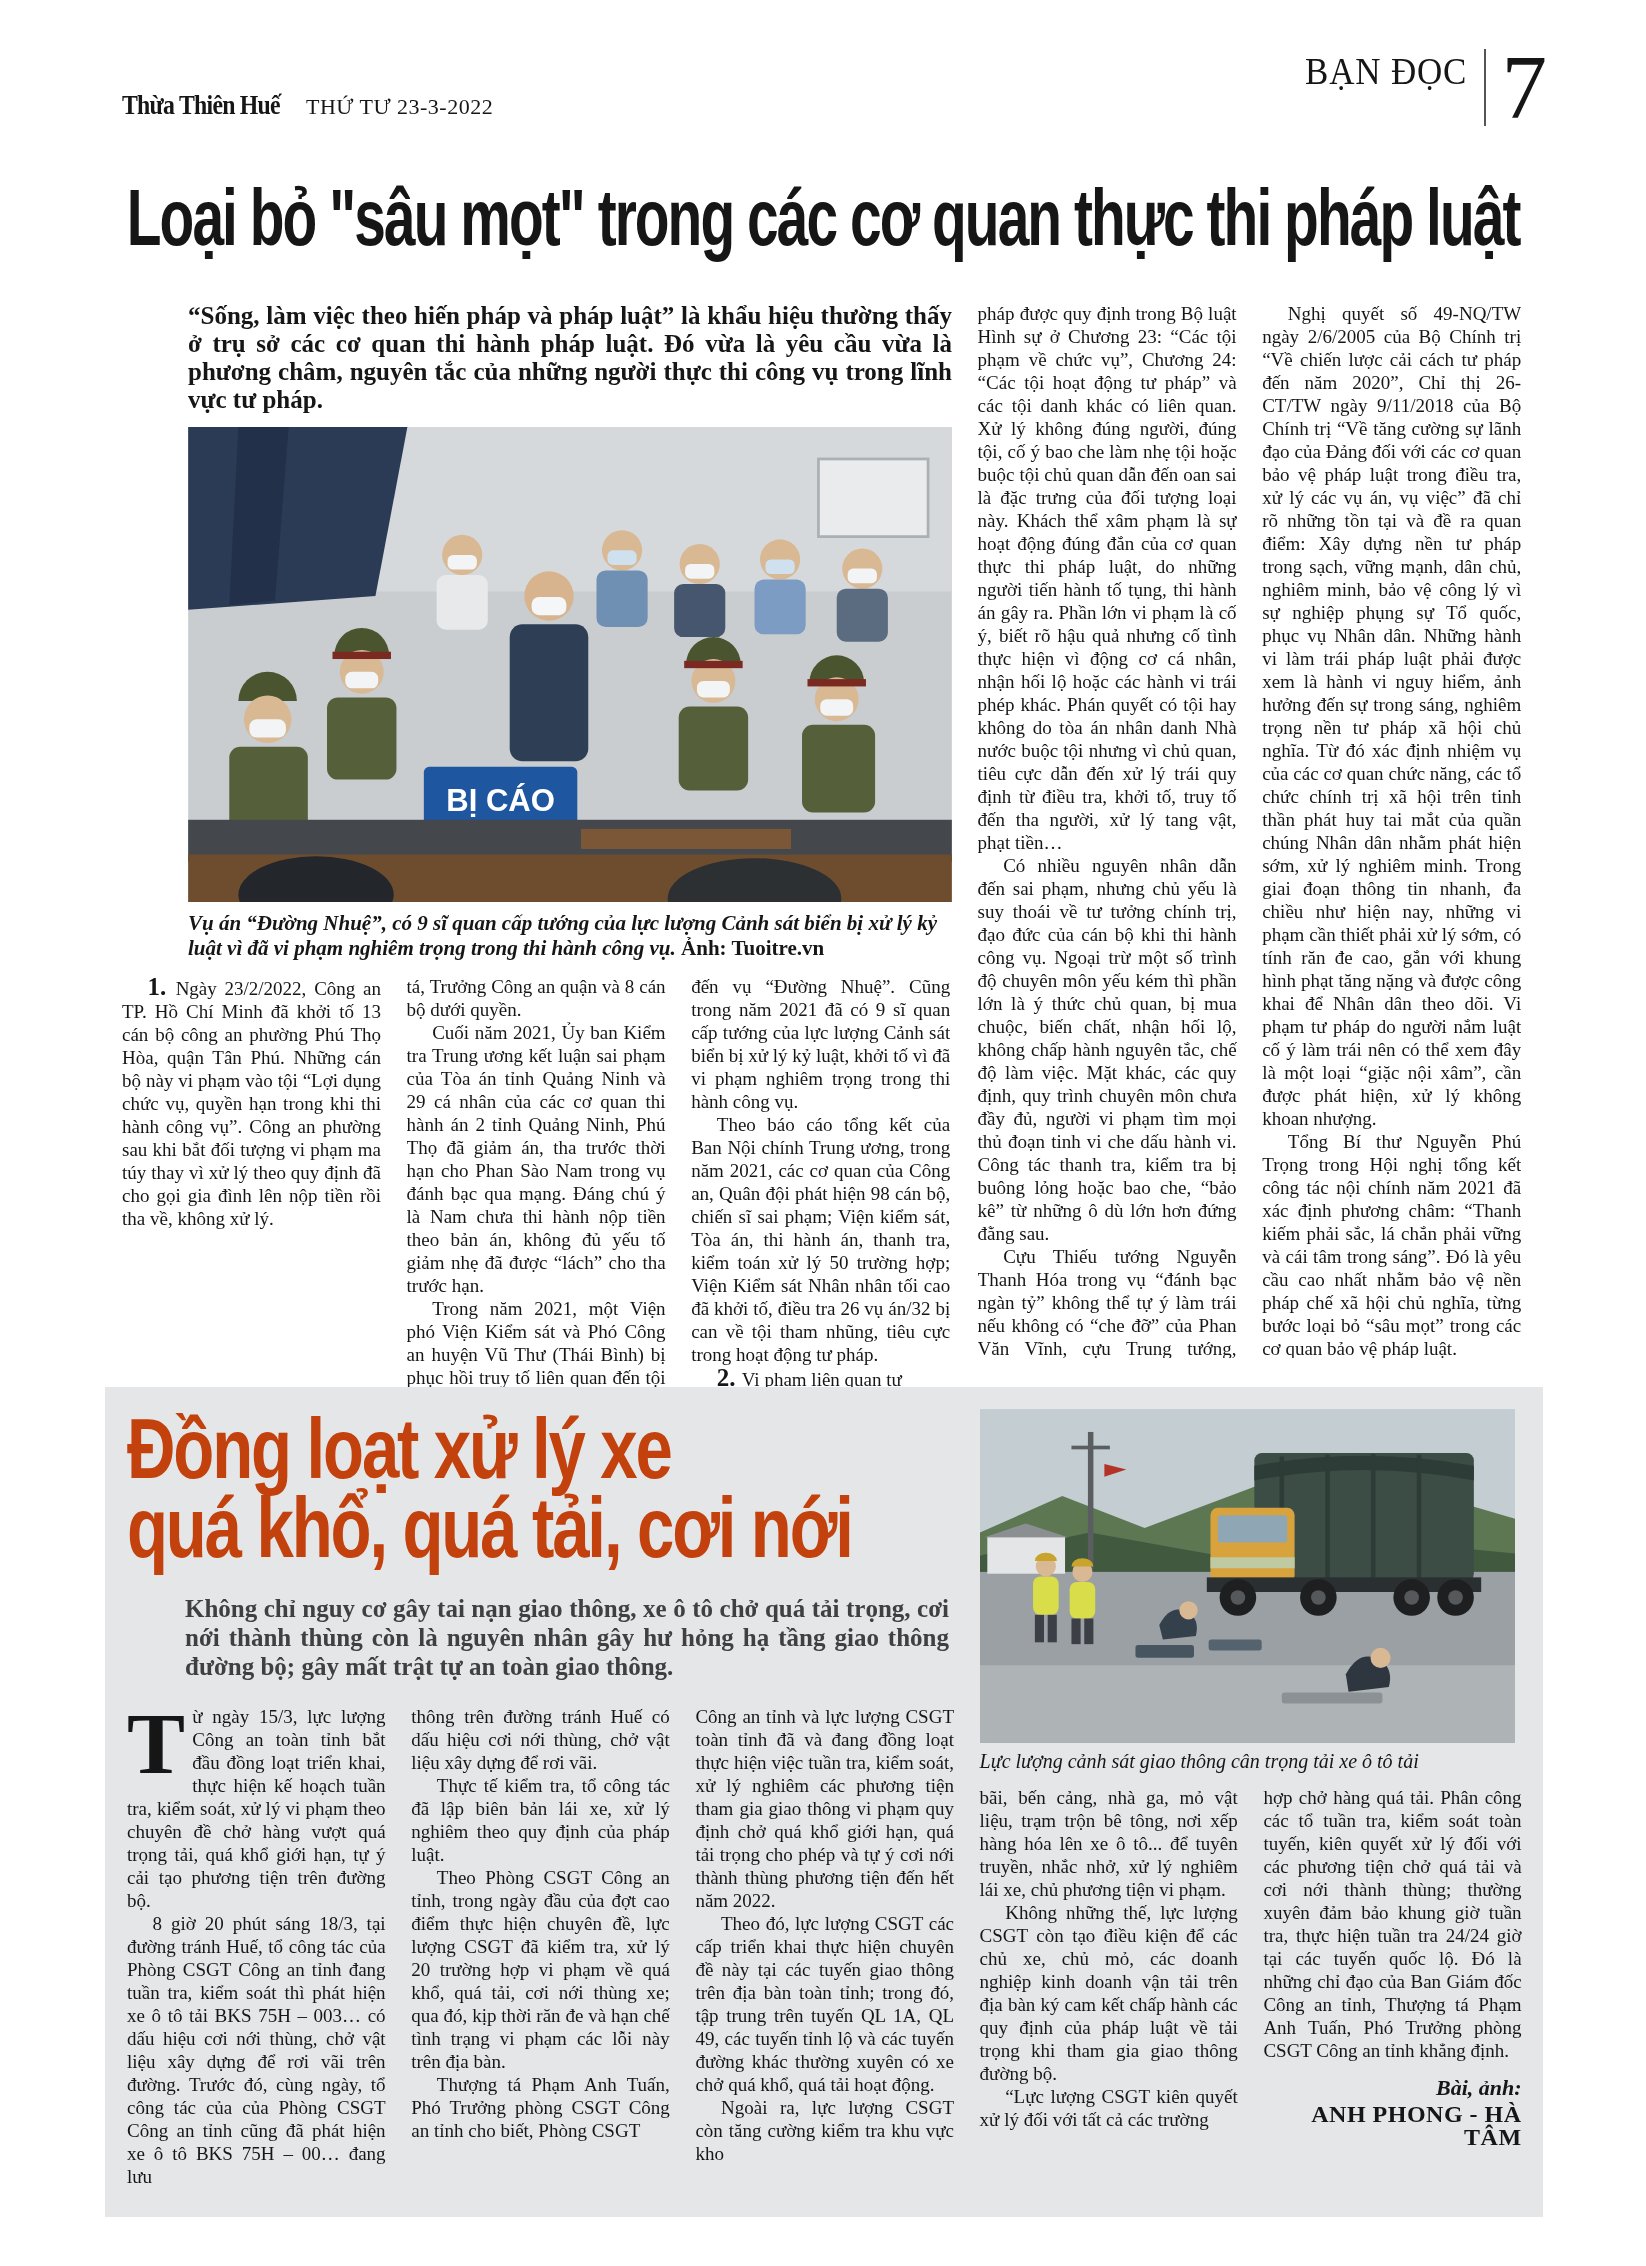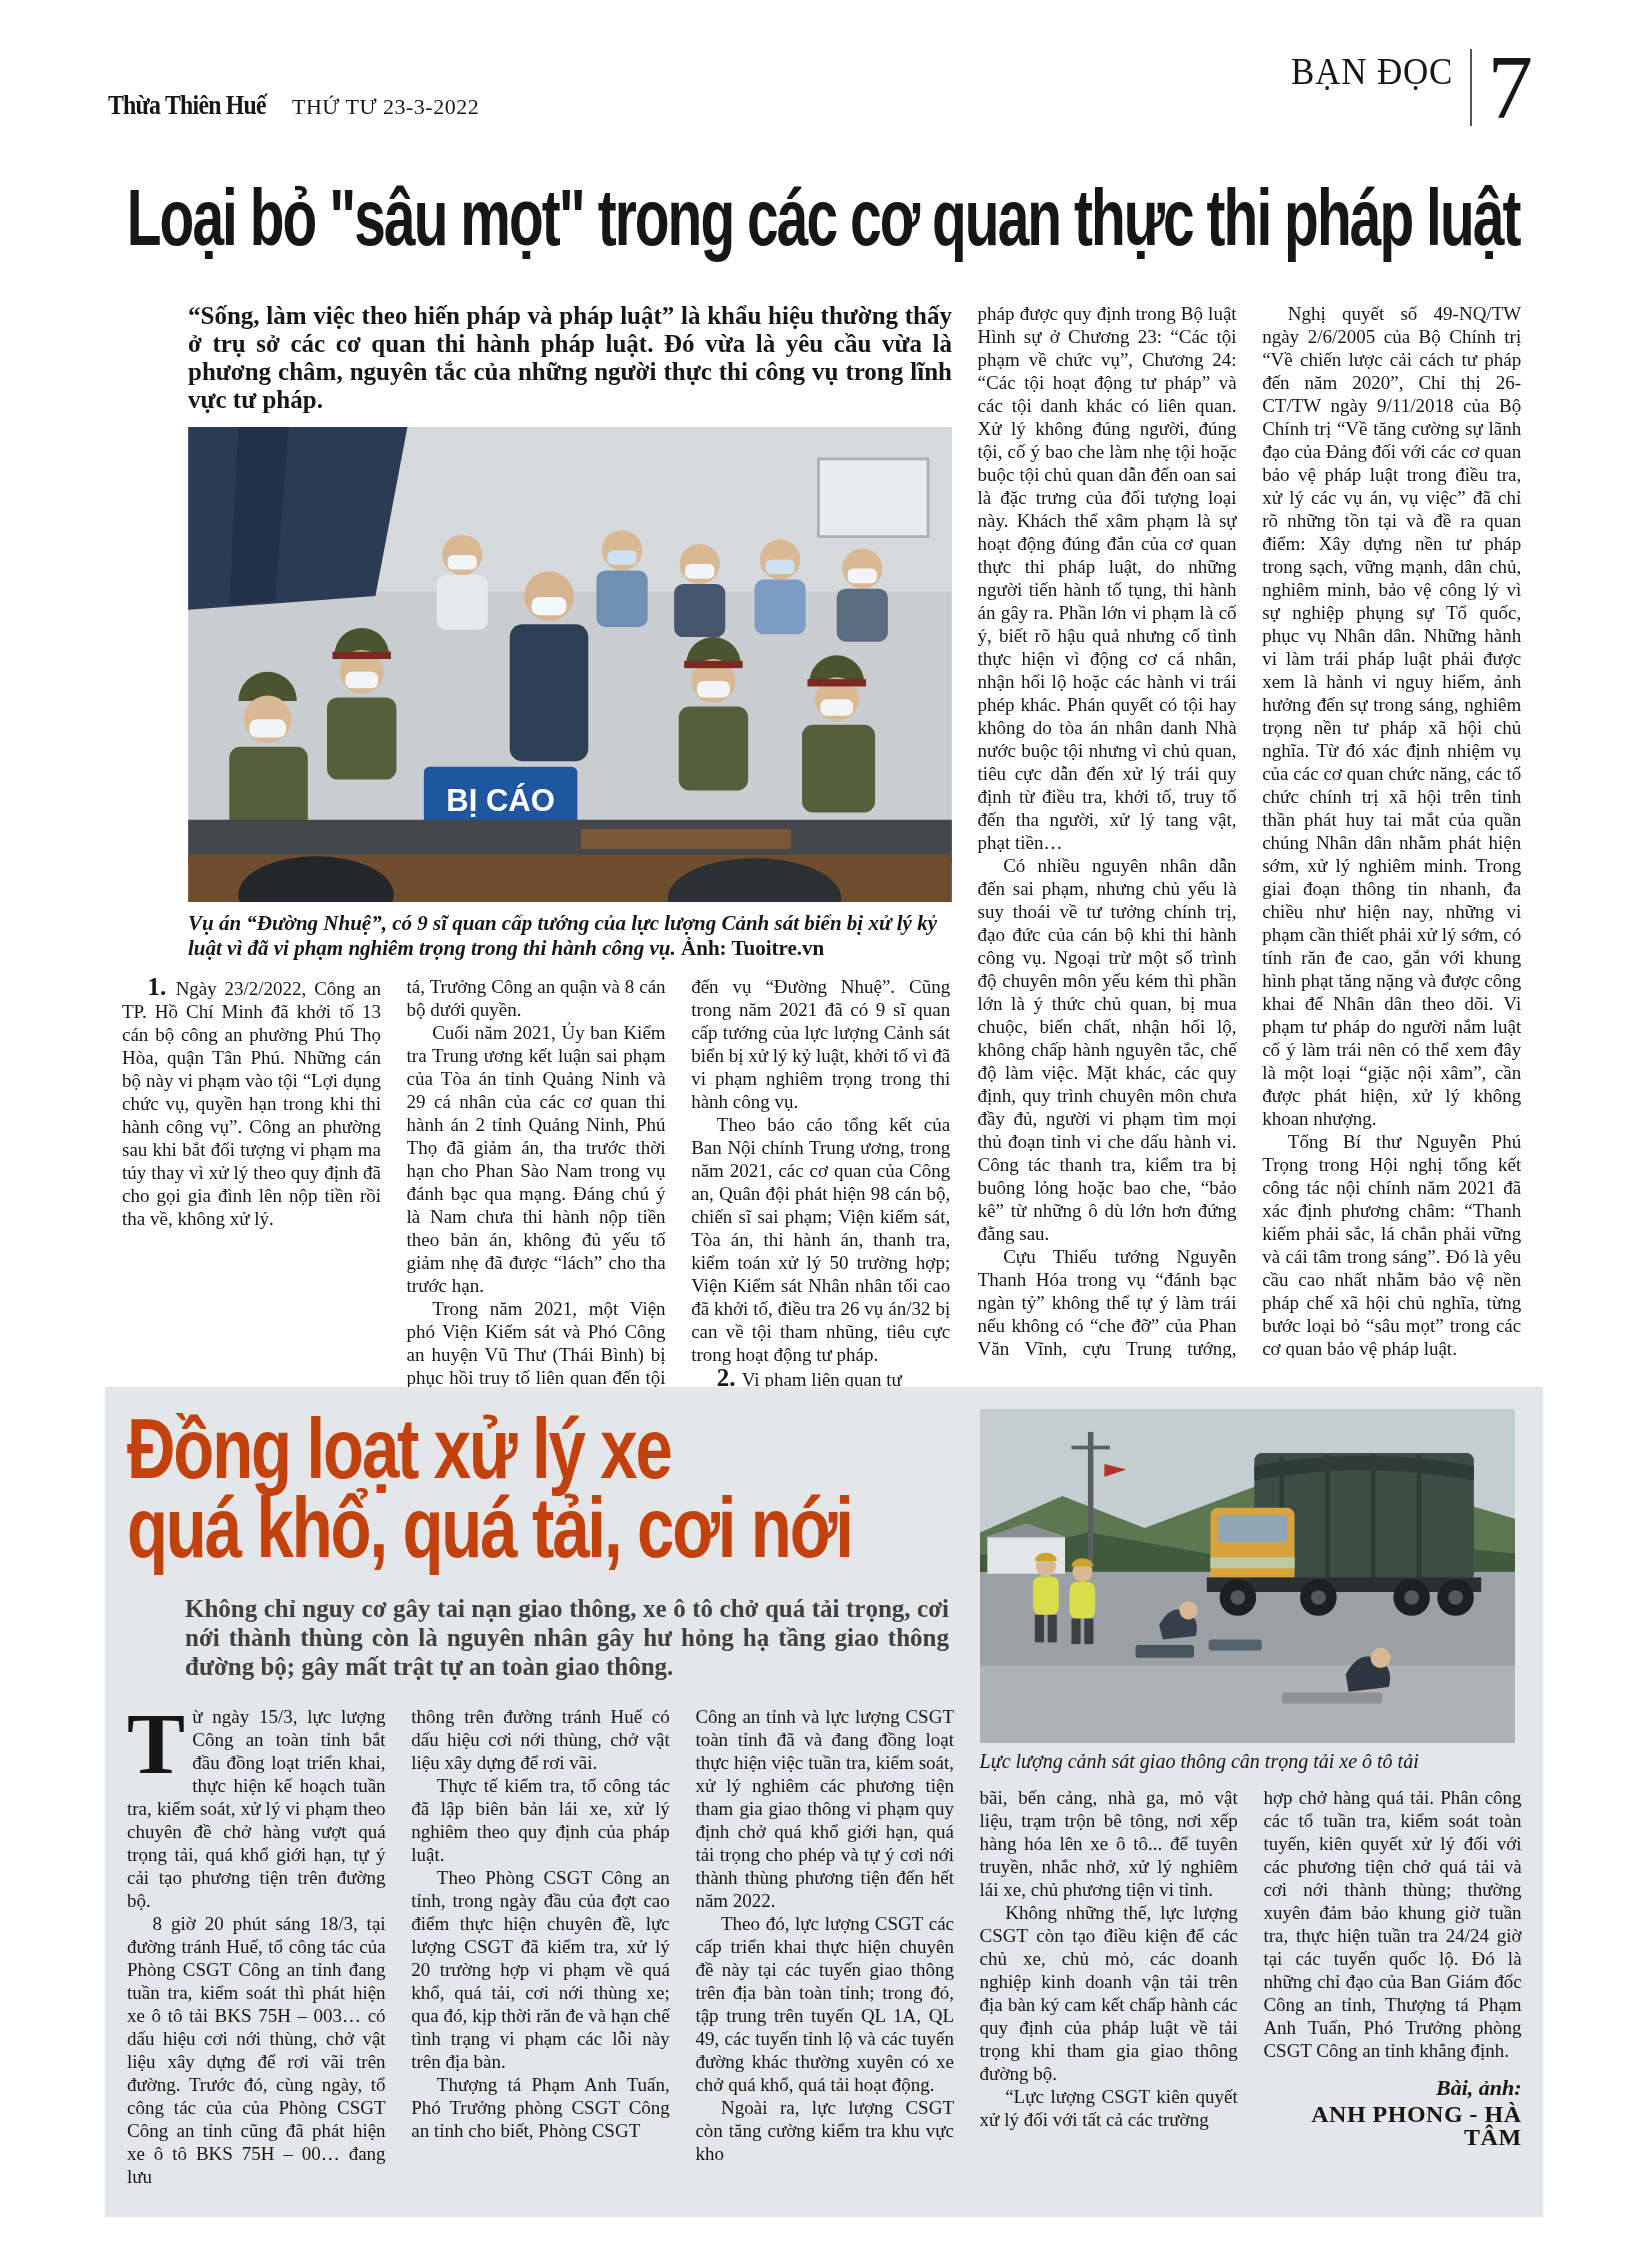--- a/index.html
+++ b/index.html
@@ -1,20 +1,20 @@
 <!DOCTYPE html>
 <html style="font-size:14.6px"><head>
 <meta charset="utf-8">
 <style>
   *{margin:0;padding:0;box-sizing:border-box}
   html,body{width:1647px;height:2267px;background:#fff}
   body{font-family:"Liberation Serif","DejaVu Serif",serif;color:#161616;position:relative;overflow:hidden}
 
   
-  .header{position:absolute;top:49px;left:108px;width:1425px;display:flex;justify-content:space-between;align-items:flex-end}
+  .header{position:absolute;top:49px;left:122px;width:1425px;display:flex;justify-content:space-between;align-items:flex-end}
   .brand-row{display:flex;align-items:baseline;gap:11px;padding-bottom:5.5px}
   .brand{font-weight:bold;font-size:28px;letter-spacing:-0.9px;display:inline-block;transform:scaleX(.85);transform-origin:left bottom;white-space:nowrap}
   .issue-date{font-size:22px;letter-spacing:0.5px;white-space:nowrap;margin-left:-12.8px}
   .header-right{display:flex;align-items:flex-start;gap:16px}
   .section-label{font-size:38px;letter-spacing:0.9px;display:inline-block;transform:scaleX(.92);transform-origin:right center;white-space:nowrap}
   .header-rule{width:1.8px;height:77px;background:#555}
   .page-number{font-size:91px;line-height:77px;font-weight:normal}
 
   
   .a1-headline{position:absolute;top:172px;left:122px;width:1403px;display:flex;justify-content:center;overflow:visible}
@@ -277,21 +277,21 @@
         </g>
         <rect x="170" y="258" width="64" height="14" rx="3" fill="#46555f"></rect>
         <rect x="250" y="252" width="58" height="12" rx="3" fill="#54636d"></rect>
         <rect x="330" y="310" width="110" height="12" rx="3" fill="#8b9195"></rect>
       </svg>
     </div>
     <div class="caption2">Lực lượng cảnh sát giao thông cân trọng tải xe ô tô tải</div>
 
     <div class="a2-cols2">
       <div class="col cont">
-          <p>bãi, bến cảng, nhà ga, mỏ vật liệu, trạm trộn bê tông, nơi xếp hàng hóa lên xe ô tô... để tuyên truyền, nhắc nhở, xử lý nghiêm lái xe, chủ phương tiện vi tỉnh.</p>
+          <p>bãi, bến cảng, nhà ga, mỏ vật liệu, trạm trộn bê tông, nơi xếp hàng hóa lên xe ô tô... để tuyên truyền, nhắc nhở, xử lý nghiêm lái xe, chủ phương tiện vi phạm.</p>
           <p>Không những thế, lực lượng CSGT còn tạo điều kiện để các chủ xe, chủ mỏ, các doanh nghiệp kinh doanh vận tải trên địa bàn ký cam kết chấp hành các quy định của pháp luật về tải trọng khi tham gia giao thông đường bộ.</p>
           <p>“Lực lượng CSGT kiên quyết xử lý đối với tất cả các trường</p>
         </div>
       <div class="col cont">
         <div>
             <p>hợp chở hàng quá tải. Phân công các tổ tuần tra, kiểm soát toàn tuyến, kiên quyết xử lý đối với các phương tiện chở quá tải và cơi nới thành thùng; thường xuyên đảm bảo khung giờ tuần tra, thực hiện tuần tra 24/24 giờ tại các tuyến quốc lộ. Đó là những chỉ đạo của Ban Giám đốc Công an tỉnh, Thượng tá Phạm Anh Tuấn, Phó Trưởng phòng CSGT Công an tỉnh khẳng định.</p>
           </div>
         <div class="byline2">
           <div class="b2label">Bài, ảnh:</div>
           <div class="b2name">ANH PHONG - HÀ TÂM</div>

